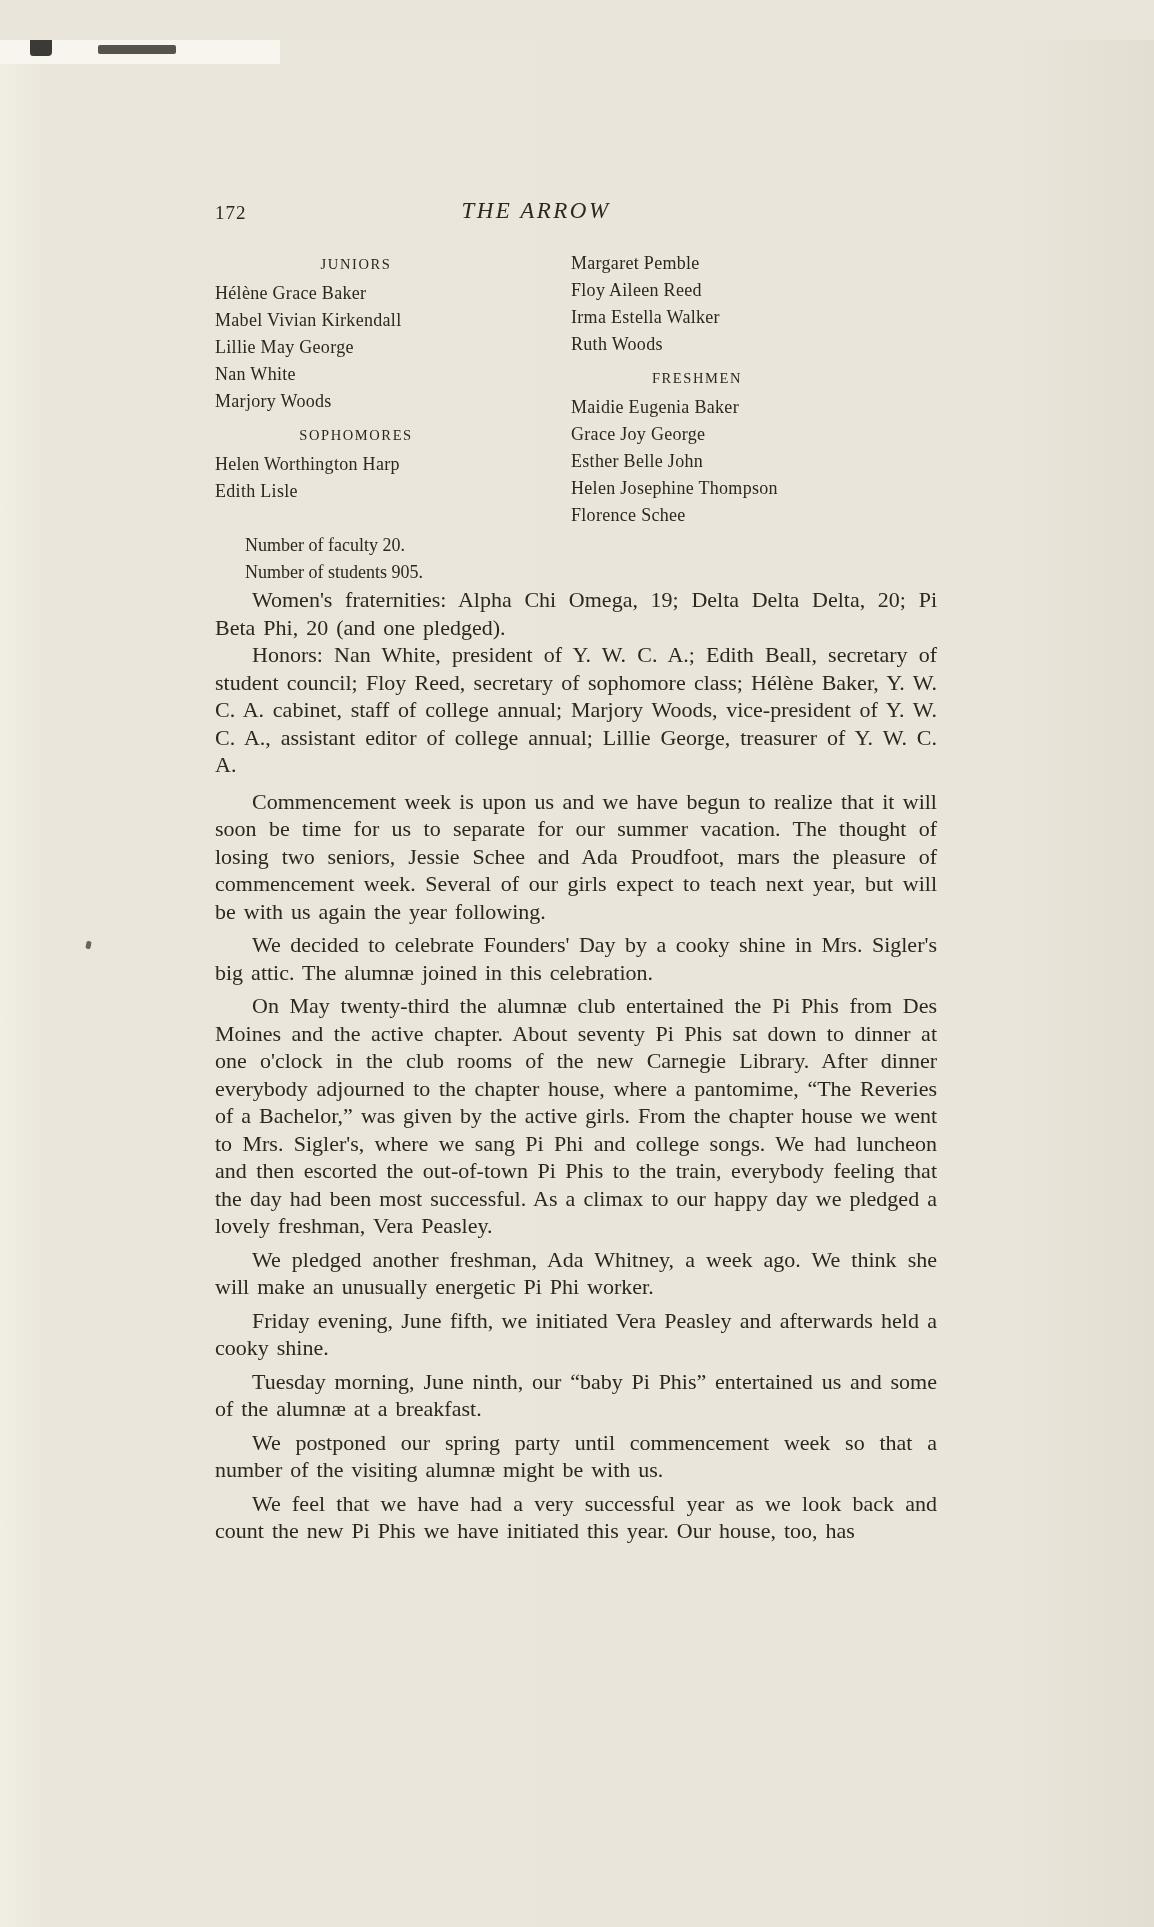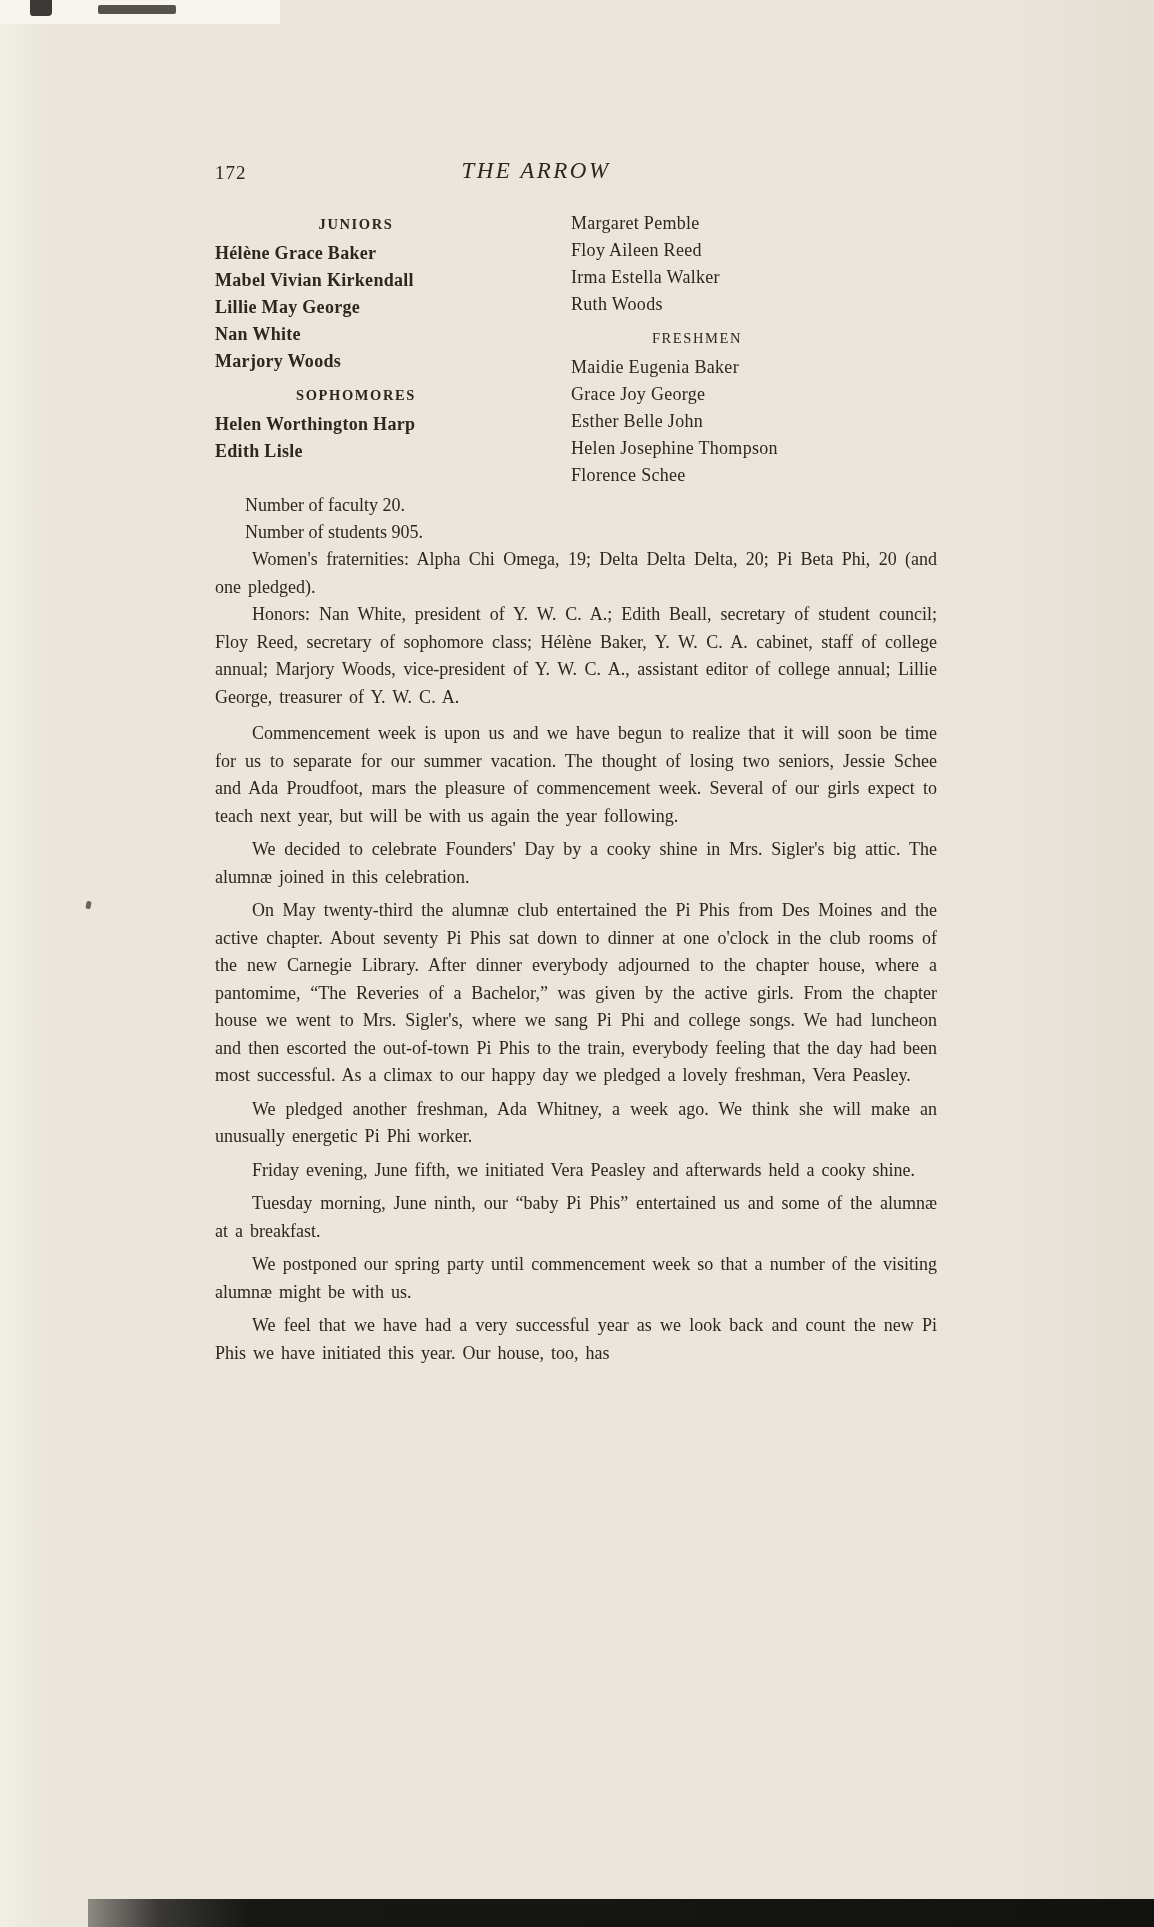--- a/index.html
+++ b/index.html
@@ -9,20 +9,21 @@
     position: relative;
     overflow: hidden;
     background: #e9e5da;
     font-family: "Liberation Serif", "DejaVu Serif", serif;
     color: #2c271f;
   }
   .scan-page {
     position: absolute;
     inset: 0;
     background: linear-gradient(90deg, #f1eee5 0px, #eae6db 45px, #e9e5da 88%, #e2ded2 100%);
+    margin-top: 40px;
   }
   
   .top-edge-strip {
     position: absolute; top: 0; left: 0; width: 280px; height: 24px;
     background: #f7f5ee;
   }
   .tear-mark-a {
     position: absolute; top: 0; left: 30px; width: 22px; height: 16px;
     background: #3c3a36; border-radius: 0 0 4px 3px;
   }
@@ -60,41 +61,41 @@
     font-size: 23px;
     letter-spacing: 2.5px;
   }
   .roster {
     margin-top: 26px;
     display: flex;
     font-size: 18px;
     line-height: 27px;
   }
   .roster-col { letter-spacing: 0.3px; }
-  .roster-left { width: 356px; flex: 0 0 auto; font-weight: bold; }
+  .roster-left { width: 356px; flex: 0 0 auto; }
   .roster-right { flex: 1 1 auto; }
   .roster-heading {
     font-size: 14.5px;
     letter-spacing: 1.6px;
     text-align: center;
     line-height: 25px;
     margin: 8px 0 3px 0;
   }
   .roster-heading:first-child { margin-top: 2px; }
   .roster-left .roster-heading { width: 282px; }
   .roster-right .roster-heading { width: 252px; }
   .roster-name { white-space: nowrap; }
   .stats {
     margin-top: 3px;
     padding-left: 30px;
     font-size: 18px;
     line-height: 27px;
   }
   .para {
-    font-size: 18px;
+    font-size: 22px;
     line-height: 27.5px;
     text-indent: 37px;
     text-align: justify;
     word-spacing: 2.5px;
     margin: 0;
   }
   .narrative { margin-top: 9px; }
   .narrative .para { margin-top: 6px; }
   .narrative .para:first-child { margin-top: 0; }
 </style>

